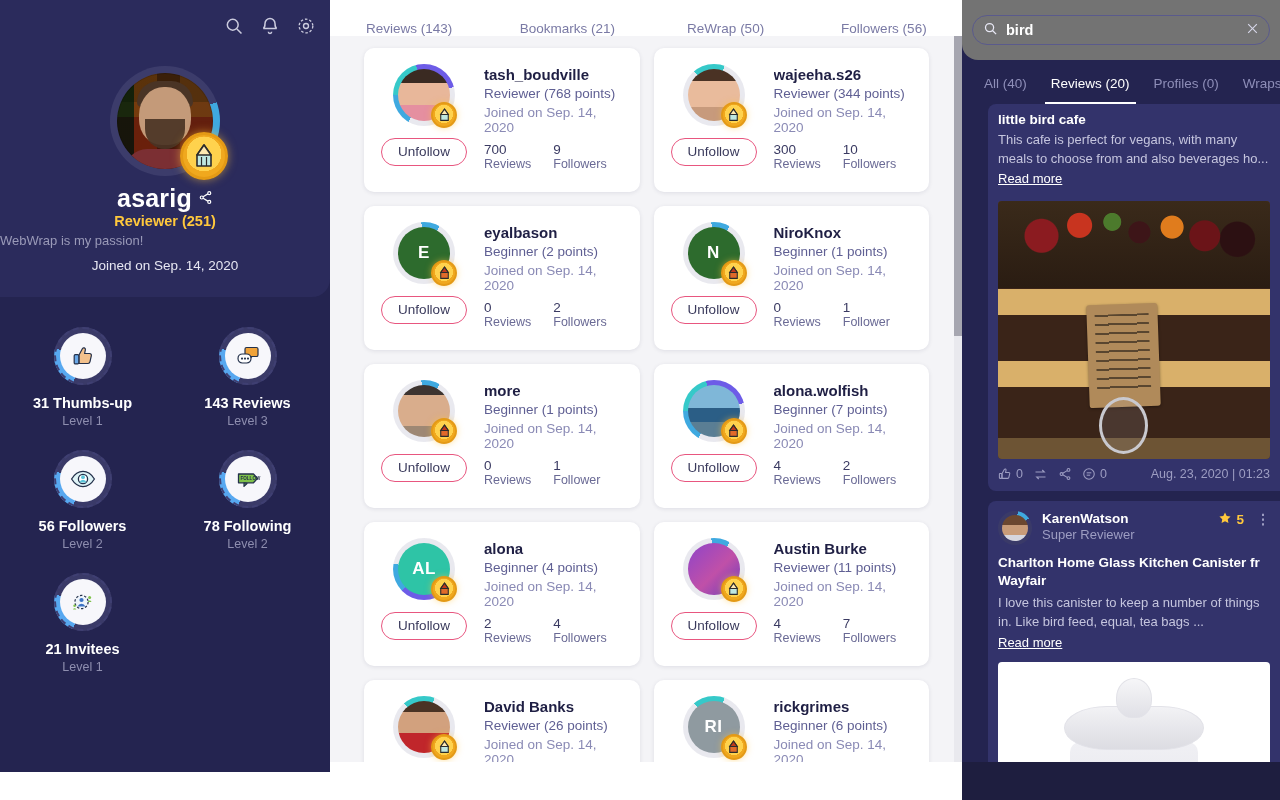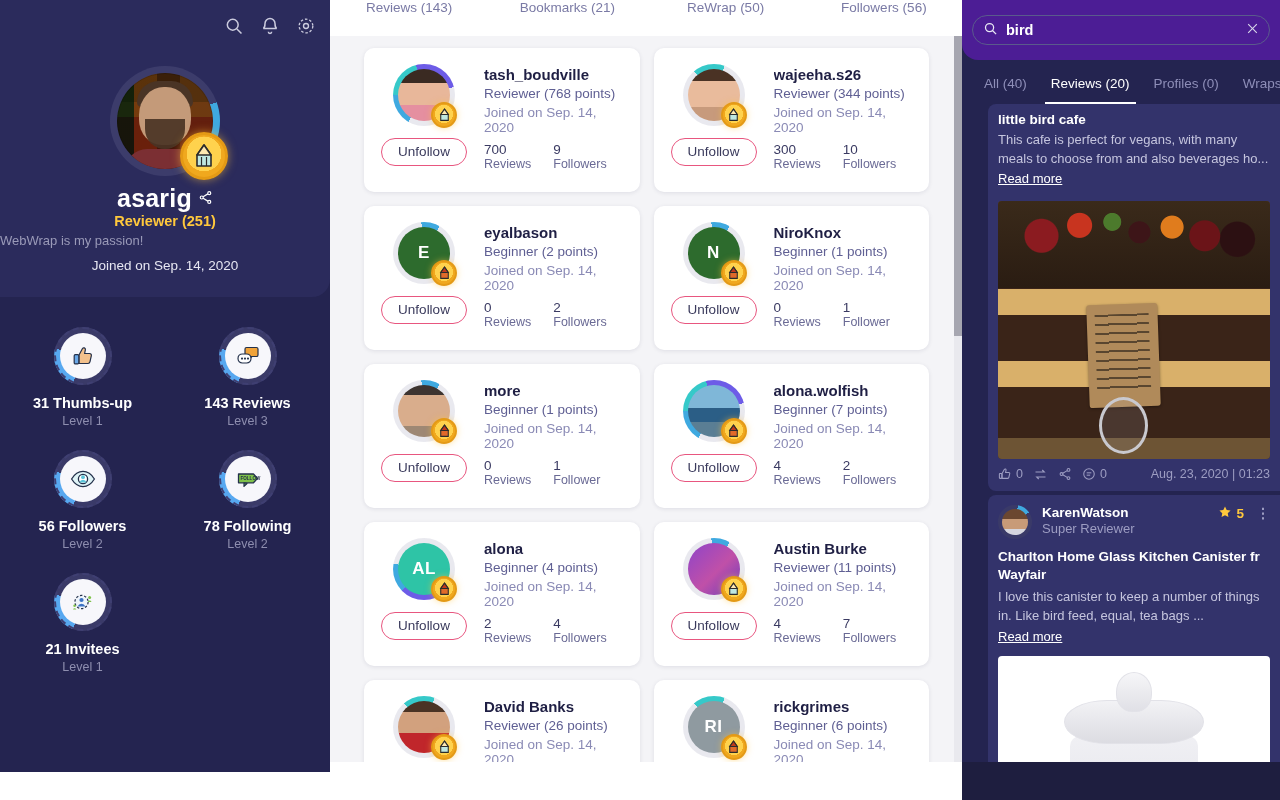--- a/index.html
+++ b/index.html
@@ -108,21 +108,21 @@
   .stat-label { color:#ffffff; font-size:14.5px; font-weight:700; }
   .stat-level { color:#8e8eaf; font-size:12.5px; margin-top:3px; }
 
   
   .main {
     position:absolute; left:330px; top:0; width:633px; height:762px;
     background: linear-gradient(#ffffff 0 36px, #f4f4f7 36px 100%);
     overflow:hidden;
   }
   .tabs {
-    display:flex; height:36px; align-items:flex-start; background:#ffffff;
+    display:flex; height:36px; align-items:flex-end; background:#ffffff;
   }
   .tab {
     flex:1; text-align:center; font-size:13.5px; color:#7a7aa5; cursor:pointer;
   }
   .cards {
     padding: 12px 34px 0 34px;
     display:grid; grid-template-columns: 1fr 1fr; gap:14px;
   }
   .card {
     background:#ffffff; border-radius:10px; padding:16px 14px 14px 14px;
@@ -163,21 +163,21 @@
   .main-scrollbar .thumb {
     position:absolute; left:0; top:0; width:9px; height:300px; background:#a6a6b0; border-radius:0;
   }
 
   
   .rightpanel {
     position:absolute; left:962px; top:0; width:318px; height:762px;
     background:#242450; overflow:hidden;
   }
   .rp-searchbar {
-    height:60px; background:#4c1d95; border-bottom-left-radius:16px;
+    height:60px; background:#737373; border-bottom-left-radius:16px;
     display:flex; align-items:center; padding: 0 10px;
   }
   .search-field {
     flex:1; height:30px; border:1px solid #5a5a8c; border-radius:16px;
     display:flex; align-items:center; gap:8px; padding:0 10px;
     background:transparent;
   }
   .search-field input {
     flex:1; border:none; outline:none; background:transparent;
     color:#ffffff; font-size:14.5px; font-weight:700;
@@ -189,21 +189,21 @@
   }
   .rp-tab {
     font-size:13.5px; color:#8e8eb8; padding: 0 12px; height:44px; line-height:48px;
     position:relative; cursor:pointer; white-space:nowrap;
   }
   .rp-tab.active { color:#ffffff; font-weight:400; }
   .rp-tab.active:after {
     content:""; position:absolute; left:6px; right:6px; bottom:0; height:2px; background:#ffffff;
   }
   .rp-results { padding: 0 0 0 26px; }
-  .rp-card { background:#33336b; border-top-left-radius:8px; border-bottom-left-radius:8px; margin-bottom:4px; }
+  .rp-card { background:#33336b; border-top-left-radius:8px; border-bottom-left-radius:8px; margin-bottom:10px; }
   .rp-card .pad { padding: 8px 10px 6px 10px; }
   .rp-title { color:#ffffff; font-size:13.5px; font-weight:700; }
   .rp-text { color:#c5c5de; font-size:13px; line-height:1.45; margin-top:4px; }
   .rp-more { color:#ffffff; font-size:13px; text-decoration:underline; cursor:pointer; display:inline-block; margin-top:2px; }
   .rp-photo {
     margin: 8px 10px 0 10px; height:258px; border-radius:4px; overflow:hidden; position:relative;
     background:#3a2a18;
   }
   .cake {
     position:absolute; inset:0;

